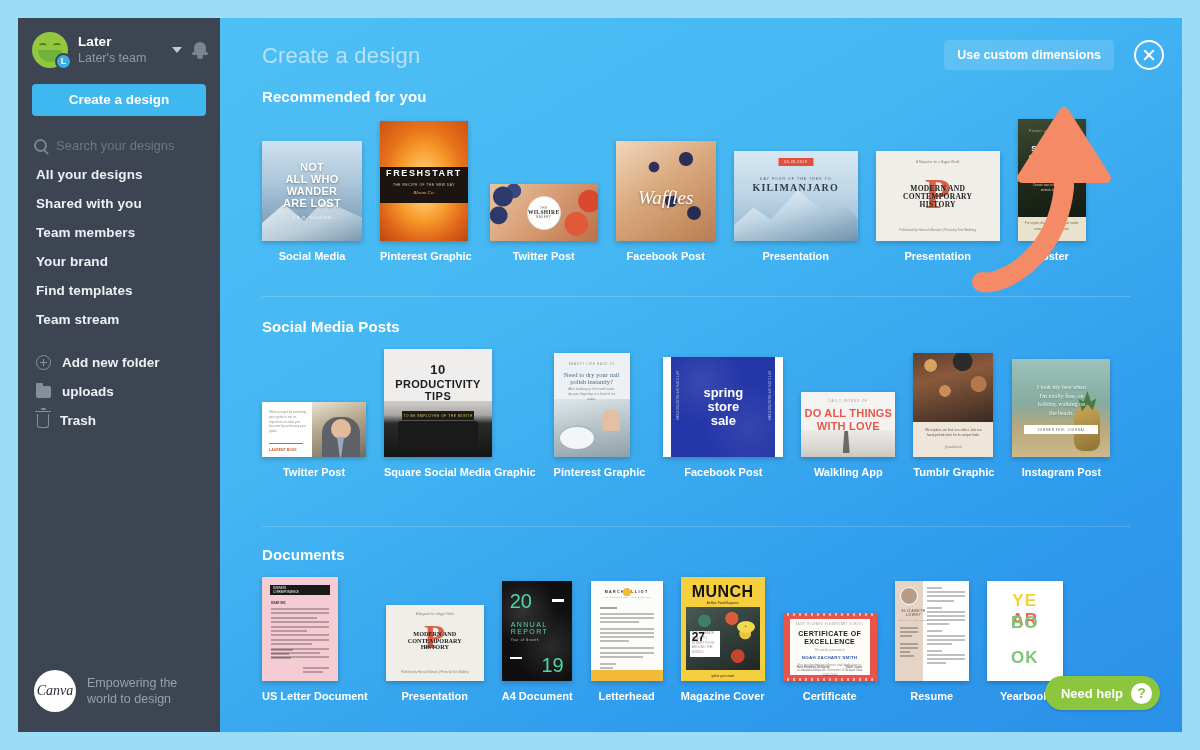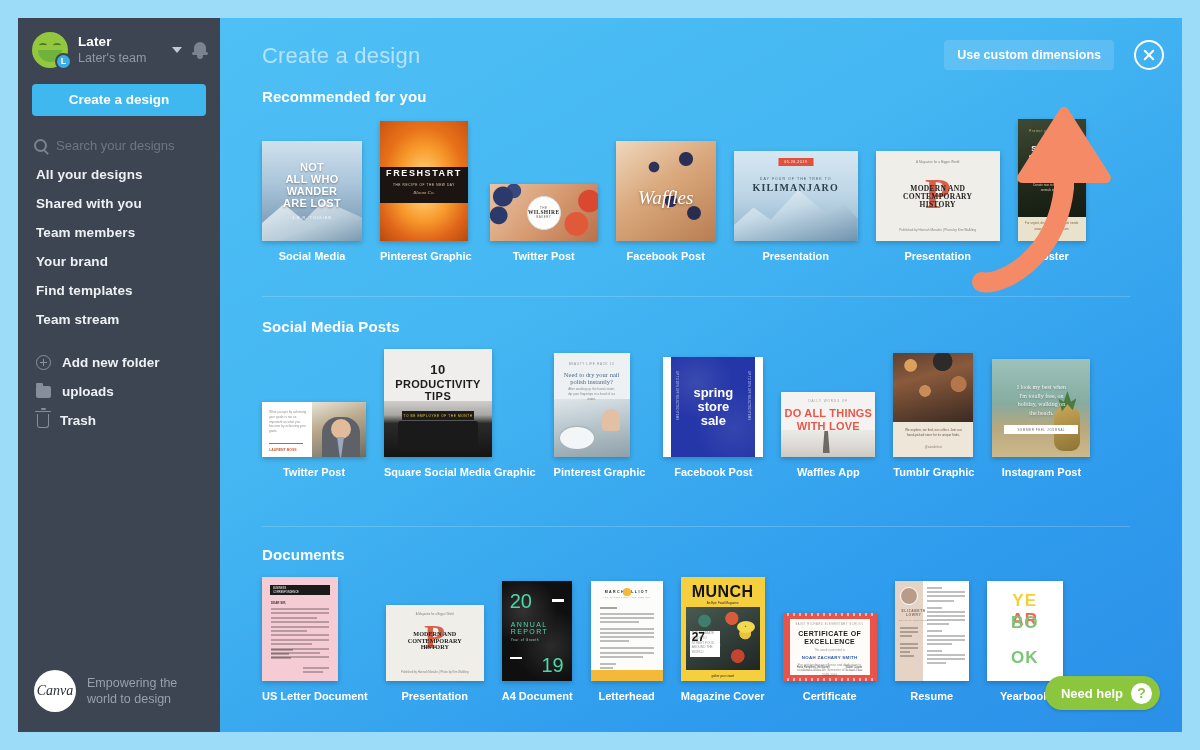--- a/index.html
+++ b/index.html
@@ -505,21 +505,21 @@
               <div style="position:absolute;left:0;right:0;top:18px;text-align:center;color:#4e6b86;">
                 <div class="serif" style="font-size:6.5px;">Need to dry your nail</div>
                 <div class="serif" style="font-size:6.5px;">polish instantly?</div>
               </div>
               <div class="fineprint" style="position:absolute;left:12px;right:12px;top:34px;text-align:center;">After soaking up the hand cream, dip your fingertips in a bowl of ice water.</div>
             </div>
             <div class="card-label">Pinterest Graphic</div>
           </div>
 
           <div class="card">
-            <div class="thumb" style="width:100px;height:100px;background:#fff;">
+            <div class="thumb" style="width:120px;height:100px;background:#fff;">
               <div style="position:absolute;left:8px;right:8px;top:0;bottom:0;background:#2436a8;"></div>
               <div style="position:absolute;left:8px;right:8px;top:0;bottom:0;background:
                   radial-gradient(circle at 30% 25%,rgba(255,255,255,.10) 0%,transparent 40%),
                   radial-gradient(circle at 75% 70%,rgba(255,255,255,.08) 0%,transparent 45%);"></div>
               <div class="t-center" style="color:#fff;">
                 <div class="ttl" style="font-size:13px;">spring</div>
                 <div class="ttl" style="font-size:13px;">store</div>
                 <div class="ttl" style="font-size:13px;">sale</div>
               </div>
               <div style="position:absolute;left:12px;top:14px;font-size:3px;color:#b9c4ef;writing-mode:vertical-rl;">UP TO 50% OFF SELECTED ITEMS</div>
@@ -531,21 +531,21 @@
           <div class="card">
             <div class="thumb" style="width:94px;height:65px;background:#f4f3f1;">
               <div style="position:absolute;left:0;right:0;bottom:0;height:42%;background:linear-gradient(180deg,#eceae6 0%,#dcd9d4 60%,#cbc8c2 100%);"></div>
               <div style="position:absolute;left:44%;bottom:4px;width:7px;height:22px;background:#6d6a66;clip-path:polygon(25% 0,75% 0,100% 100%,0 100%);"></div>
               <div style="position:absolute;left:0;right:0;top:7px;text-align:center;font-size:3px;letter-spacing:1px;color:#9a9a9a;">DAILY WORDS OF</div>
               <div style="position:absolute;left:0;right:0;top:16px;text-align:center;color:#e8584a;">
                 <div class="ttl" style="font-size:11px;letter-spacing:.2px;">DO ALL THINGS</div>
                 <div class="ttl" style="font-size:11px;letter-spacing:.2px;margin-top:1px;">WITH LOVE</div>
               </div>
             </div>
-            <div class="card-label">Waffles App</div>
+            <div class="card-label">Walkling App</div>
           </div>
 
           <div class="card">
             <div class="thumb" style="width:80px;height:104px;background:#efe6da;">
               <div style="position:absolute;left:0;right:0;top:0;height:66%;background:linear-gradient(165deg,#5e3f30 0%,#8a5a3c 35%,#3a2a22 100%);"></div>
               <div style="position:absolute;left:0;right:0;top:0;height:66%;background:
                    radial-gradient(circle at 22% 18%,#d9a25c 0%,#d9a25c 7%,transparent 8%),
                    radial-gradient(circle at 62% 12%,#2d2b29 0%,#2d2b29 12%,transparent 13%),
                    radial-gradient(circle at 40% 55%,#c98c58 0%,#c98c58 9%,transparent 10%),
                    radial-gradient(circle at 82% 45%,#b5764a 0%,#b5764a 10%,transparent 11%);"></div>

